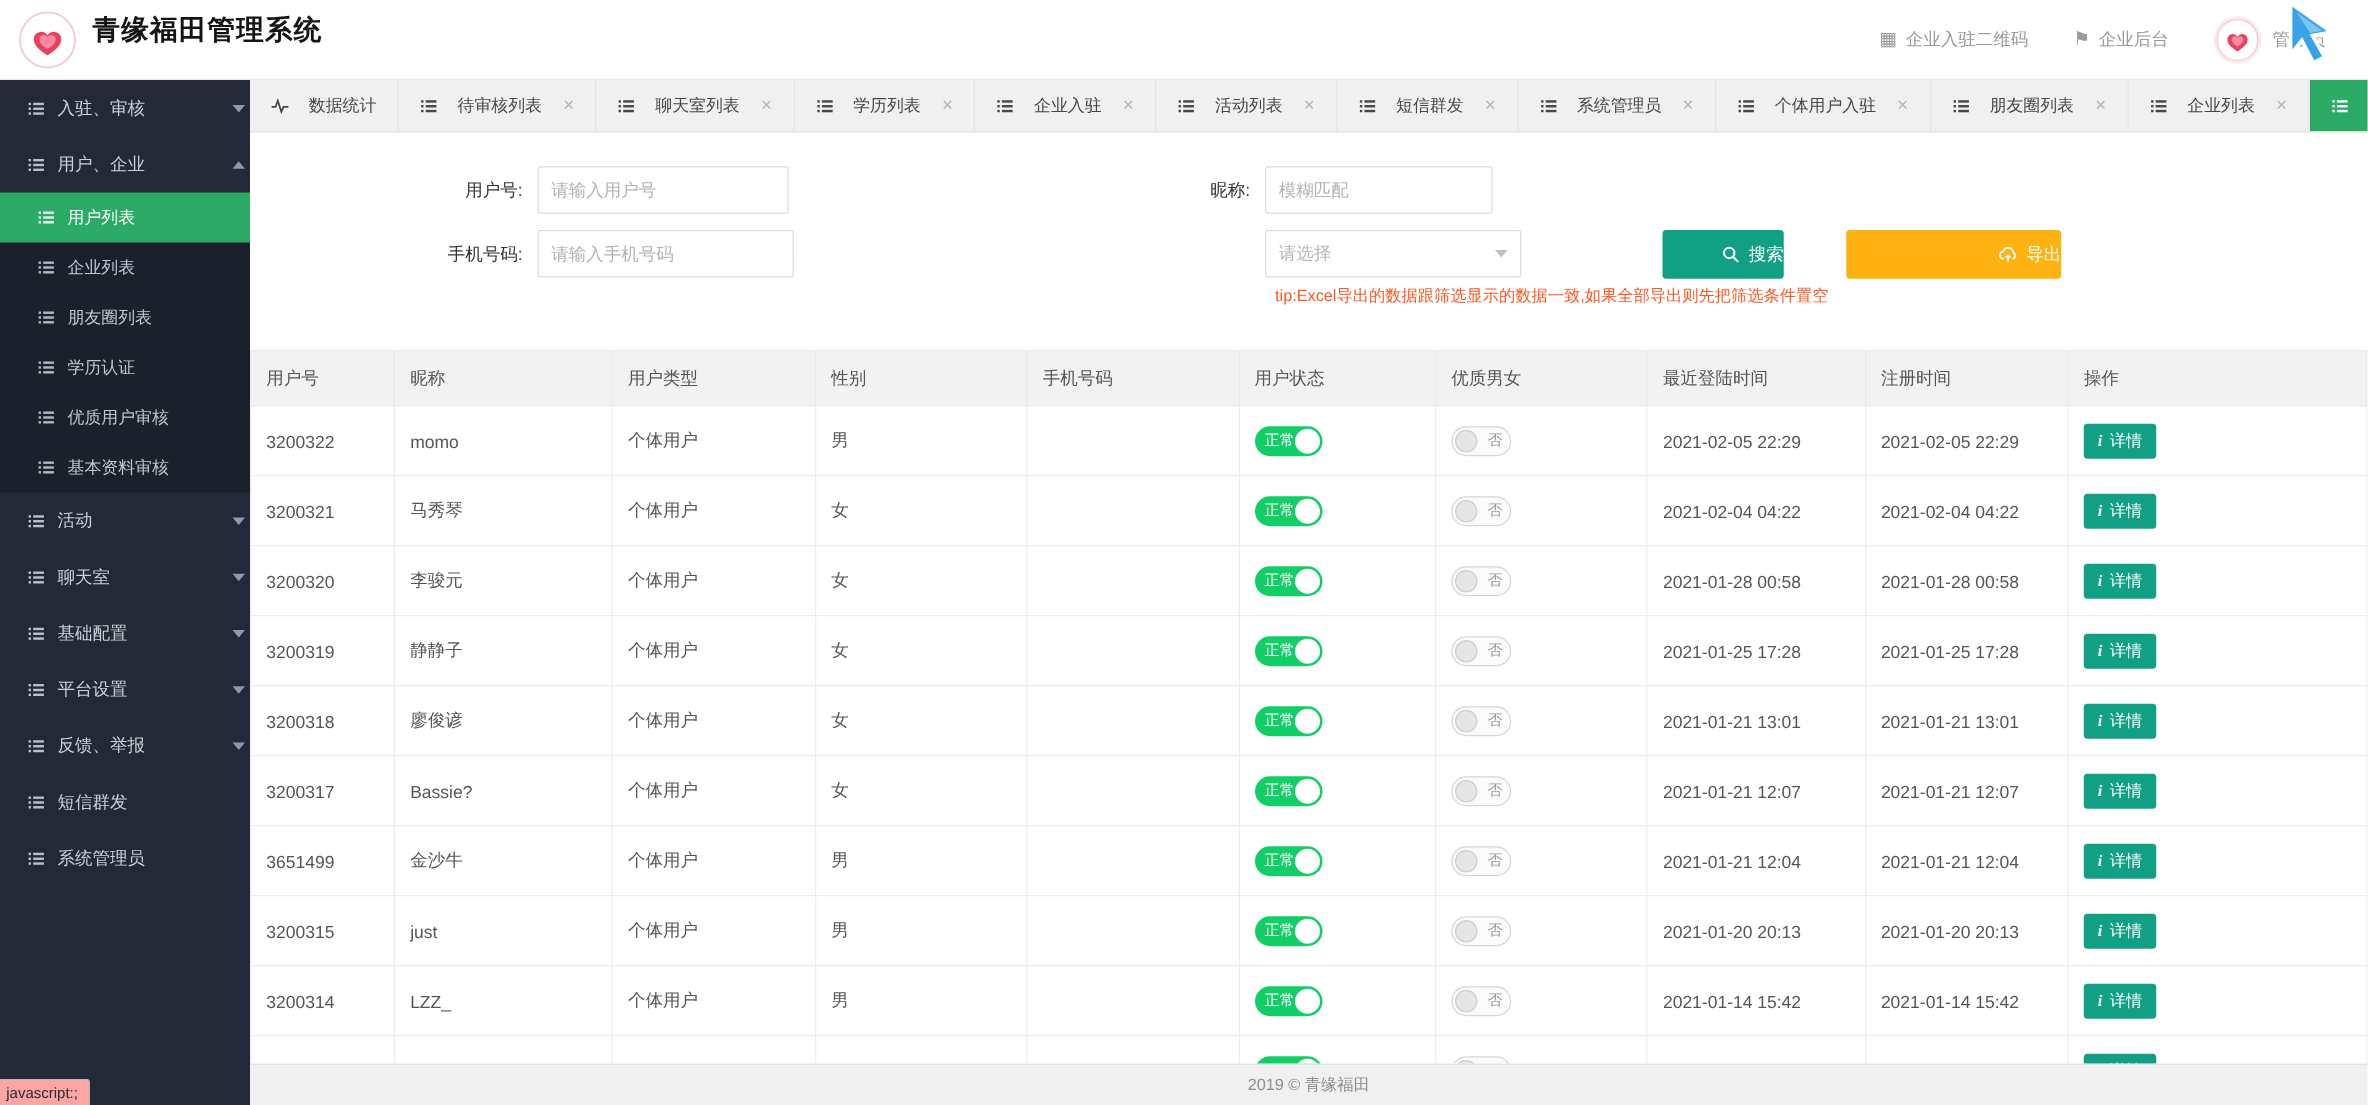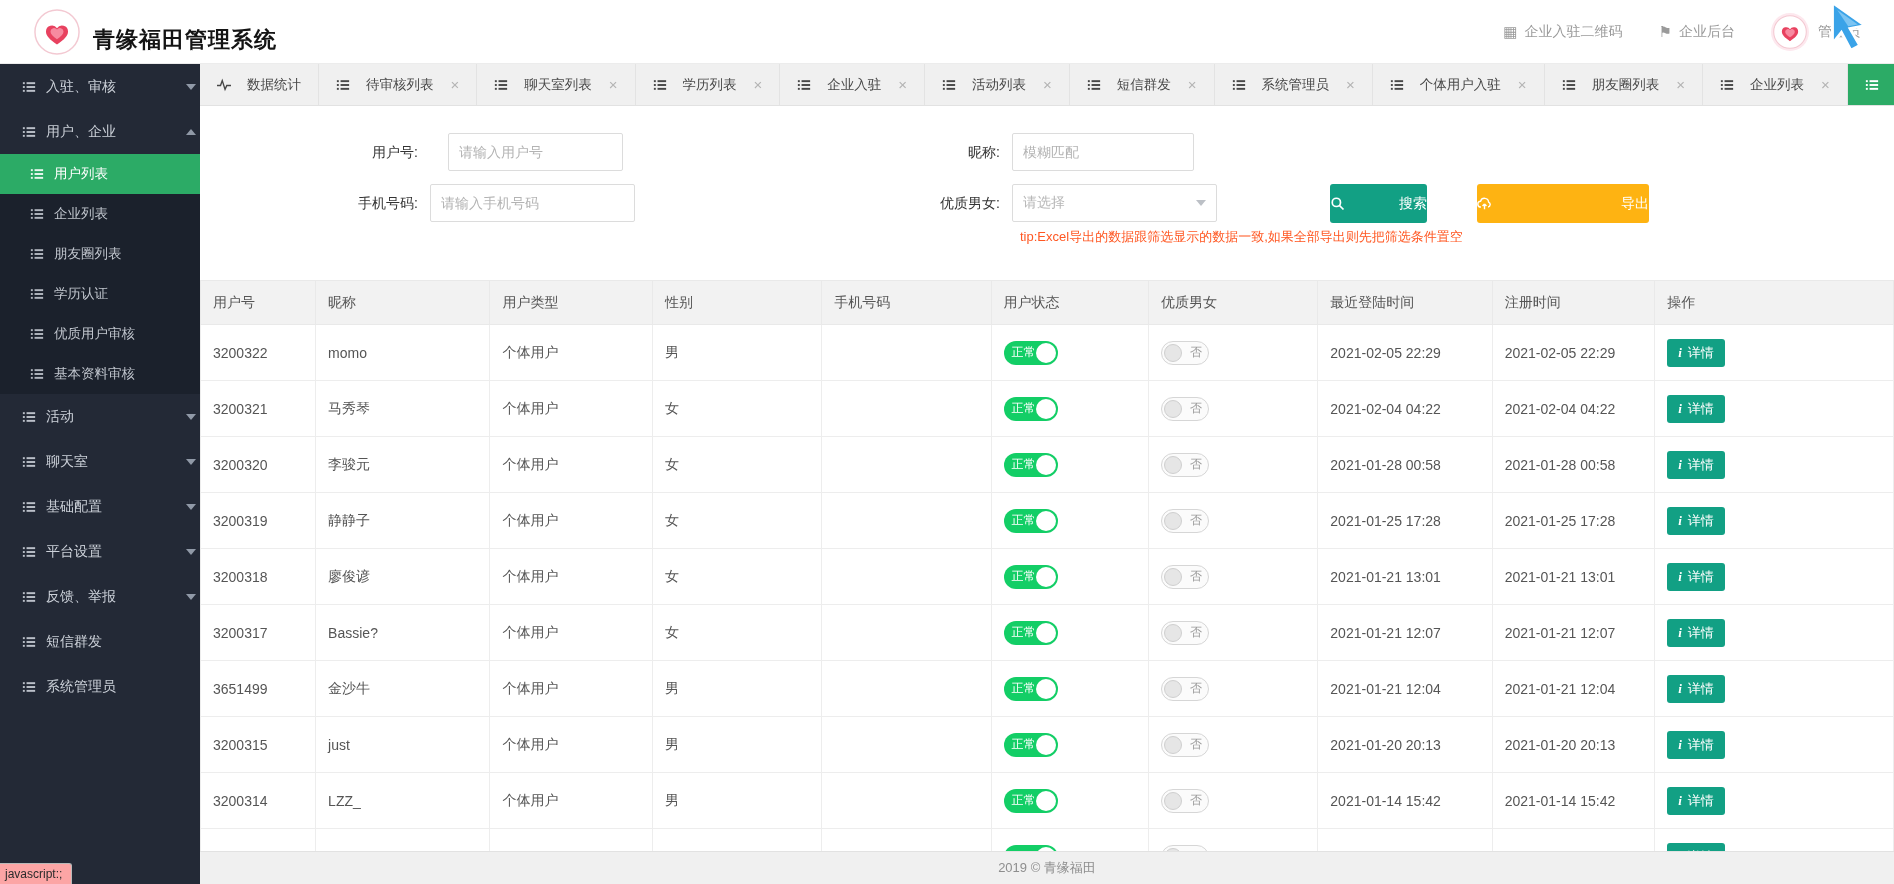--- a/index.html
+++ b/index.html
@@ -11,21 +11,21 @@
     --side-bg:#232936;
     --side-sub-bg:#1b212c;
   }
   *{box-sizing:border-box;margin:0;padding:0}
   html,body{width:1894px;height:884px;overflow:hidden;background:#fff;
     font-family:"Liberation Sans","DejaVu Sans",sans-serif;font-size:14px;color:#333}
 
   
   .topbar{position:absolute;top:0;left:0;right:0;height:64px;background:#fff;
     display:flex;align-items:center;justify-content:space-between;border-bottom:1px solid #ececec;z-index:6}
-  .brand{display:flex;align-items:flex-end;gap:13px;padding-left:34px}
+  .brand{display:flex;align-items:flex-start;gap:13px;padding-left:15px}
   .logo{width:46px;height:46px}
   .app-title{font-size:22px;font-weight:bold;color:#141414;letter-spacing:1px}
   .top-right{display:flex;align-items:center;gap:36px;padding-right:34px;color:#9a9a9a;position:relative}
   .top-link{display:flex;align-items:center;gap:7px;cursor:pointer;white-space:nowrap}
   .glyph-icon{font-size:15px;line-height:1}
   .avatar-wrap{display:flex;align-items:center;gap:9px;cursor:pointer;position:relative}
   .avatar{width:38px;height:38px;border-radius:50%;overflow:hidden;background:#fde8ee;display:flex;align-items:center;justify-content:center}
   .cursor-overlay{position:absolute;right:-22px;top:-14px;width:58px;height:58px;pointer-events:none}
 
   
@@ -55,21 +55,21 @@
   .content{position:absolute;left:200px;top:106px;right:0;bottom:33px;background:#fff;overflow:hidden}
 
   .search-area{position:relative;height:174px}
   .f-label{position:absolute;height:38px;line-height:38px;text-align:right;color:#333;font-size:14px}
   .f-input{position:absolute;height:38px;border:1px solid #dcdcdc;border-radius:2px;
     padding:0 10px;font-size:14px;color:#333;outline:none;background:#fff}
   .f-input::placeholder{color:#b3b3b3}
   .f-select{position:absolute;height:38px;border:1px solid #dcdcdc;border-radius:2px;background:#fff;
     display:flex;align-items:center;justify-content:space-between;padding:0 10px;color:#b7b7b7;cursor:pointer}
   .sel-caret{width:0;height:0;border-left:5px solid transparent;border-right:5px solid transparent;border-top:6px solid #bcc0c6}
-  .btn{position:absolute;display:flex;align-items:center;justify-content:space-between;gap:7px;
+  .btn{position:absolute;display:flex;align-items:center;justify-content:flex-end;gap:7px;
     border:none;border-radius:3px;color:#fff;font-size:14px;cursor:pointer;height:39px}
   .btn svg{width:15px;height:15px;stroke:currentColor;fill:none}
   .btn-search{background:var(--teal);width:97px}
   .btn-export{background:var(--yellow);width:172px}
   .tip{position:absolute;color:var(--tip);font-size:13px;white-space:nowrap}
 
   
   .user-table{width:100%;border-collapse:collapse;table-layout:fixed}
   .user-table th{height:44px;background:#f2f2f2;border:1px solid #e9e9e9;font-weight:normal;
     color:#555;text-align:left;padding-left:12px;font-size:14px}
@@ -348,29 +348,28 @@
       </svg>
     <span>用户列表</span>
     <span class="tab-close">×</span>
   </div>
 </div>
 
 <main class="content">
 
   <div class="search-area">
     <label class="f-label" style="left:12px;top:27px;width:206px">用户号:</label>
-    <input class="f-input" style="left: 248px; top: 27px; width: 175px;" placeholder="请输入用户号">
+    <input class="f-input" style="left: 230px; top: 27px; width: 201px;" placeholder="请输入用户号">
 
     <label class="f-label" style="left:560px;top:27px;width:240px">昵称:</label>
     <input class="f-input" style="left: 812px; top: 27px; width: 182px;" placeholder="模糊匹配">
 
     <label class="f-label" style="left:12px;top:78px;width:206px">手机号码:</label>
     <input class="f-input" style="left: 230px; top: 78px; width: 205px;" placeholder="请输入手机号码">
 
-    <label class="f-label" style="left:560px;top:78px;width:240px">优质男女:</label>
     <div class="f-select" style="left:812px;top:78px;width:205px">
       <span>请选择</span>
       <span class="sel-caret"></span>
     </div>
 
     <button class="btn btn-search" style="left:1130px;top:78px">
       <svg>
           <use href="#ic-search"></use>
         </svg>
       <span>搜索</span>

